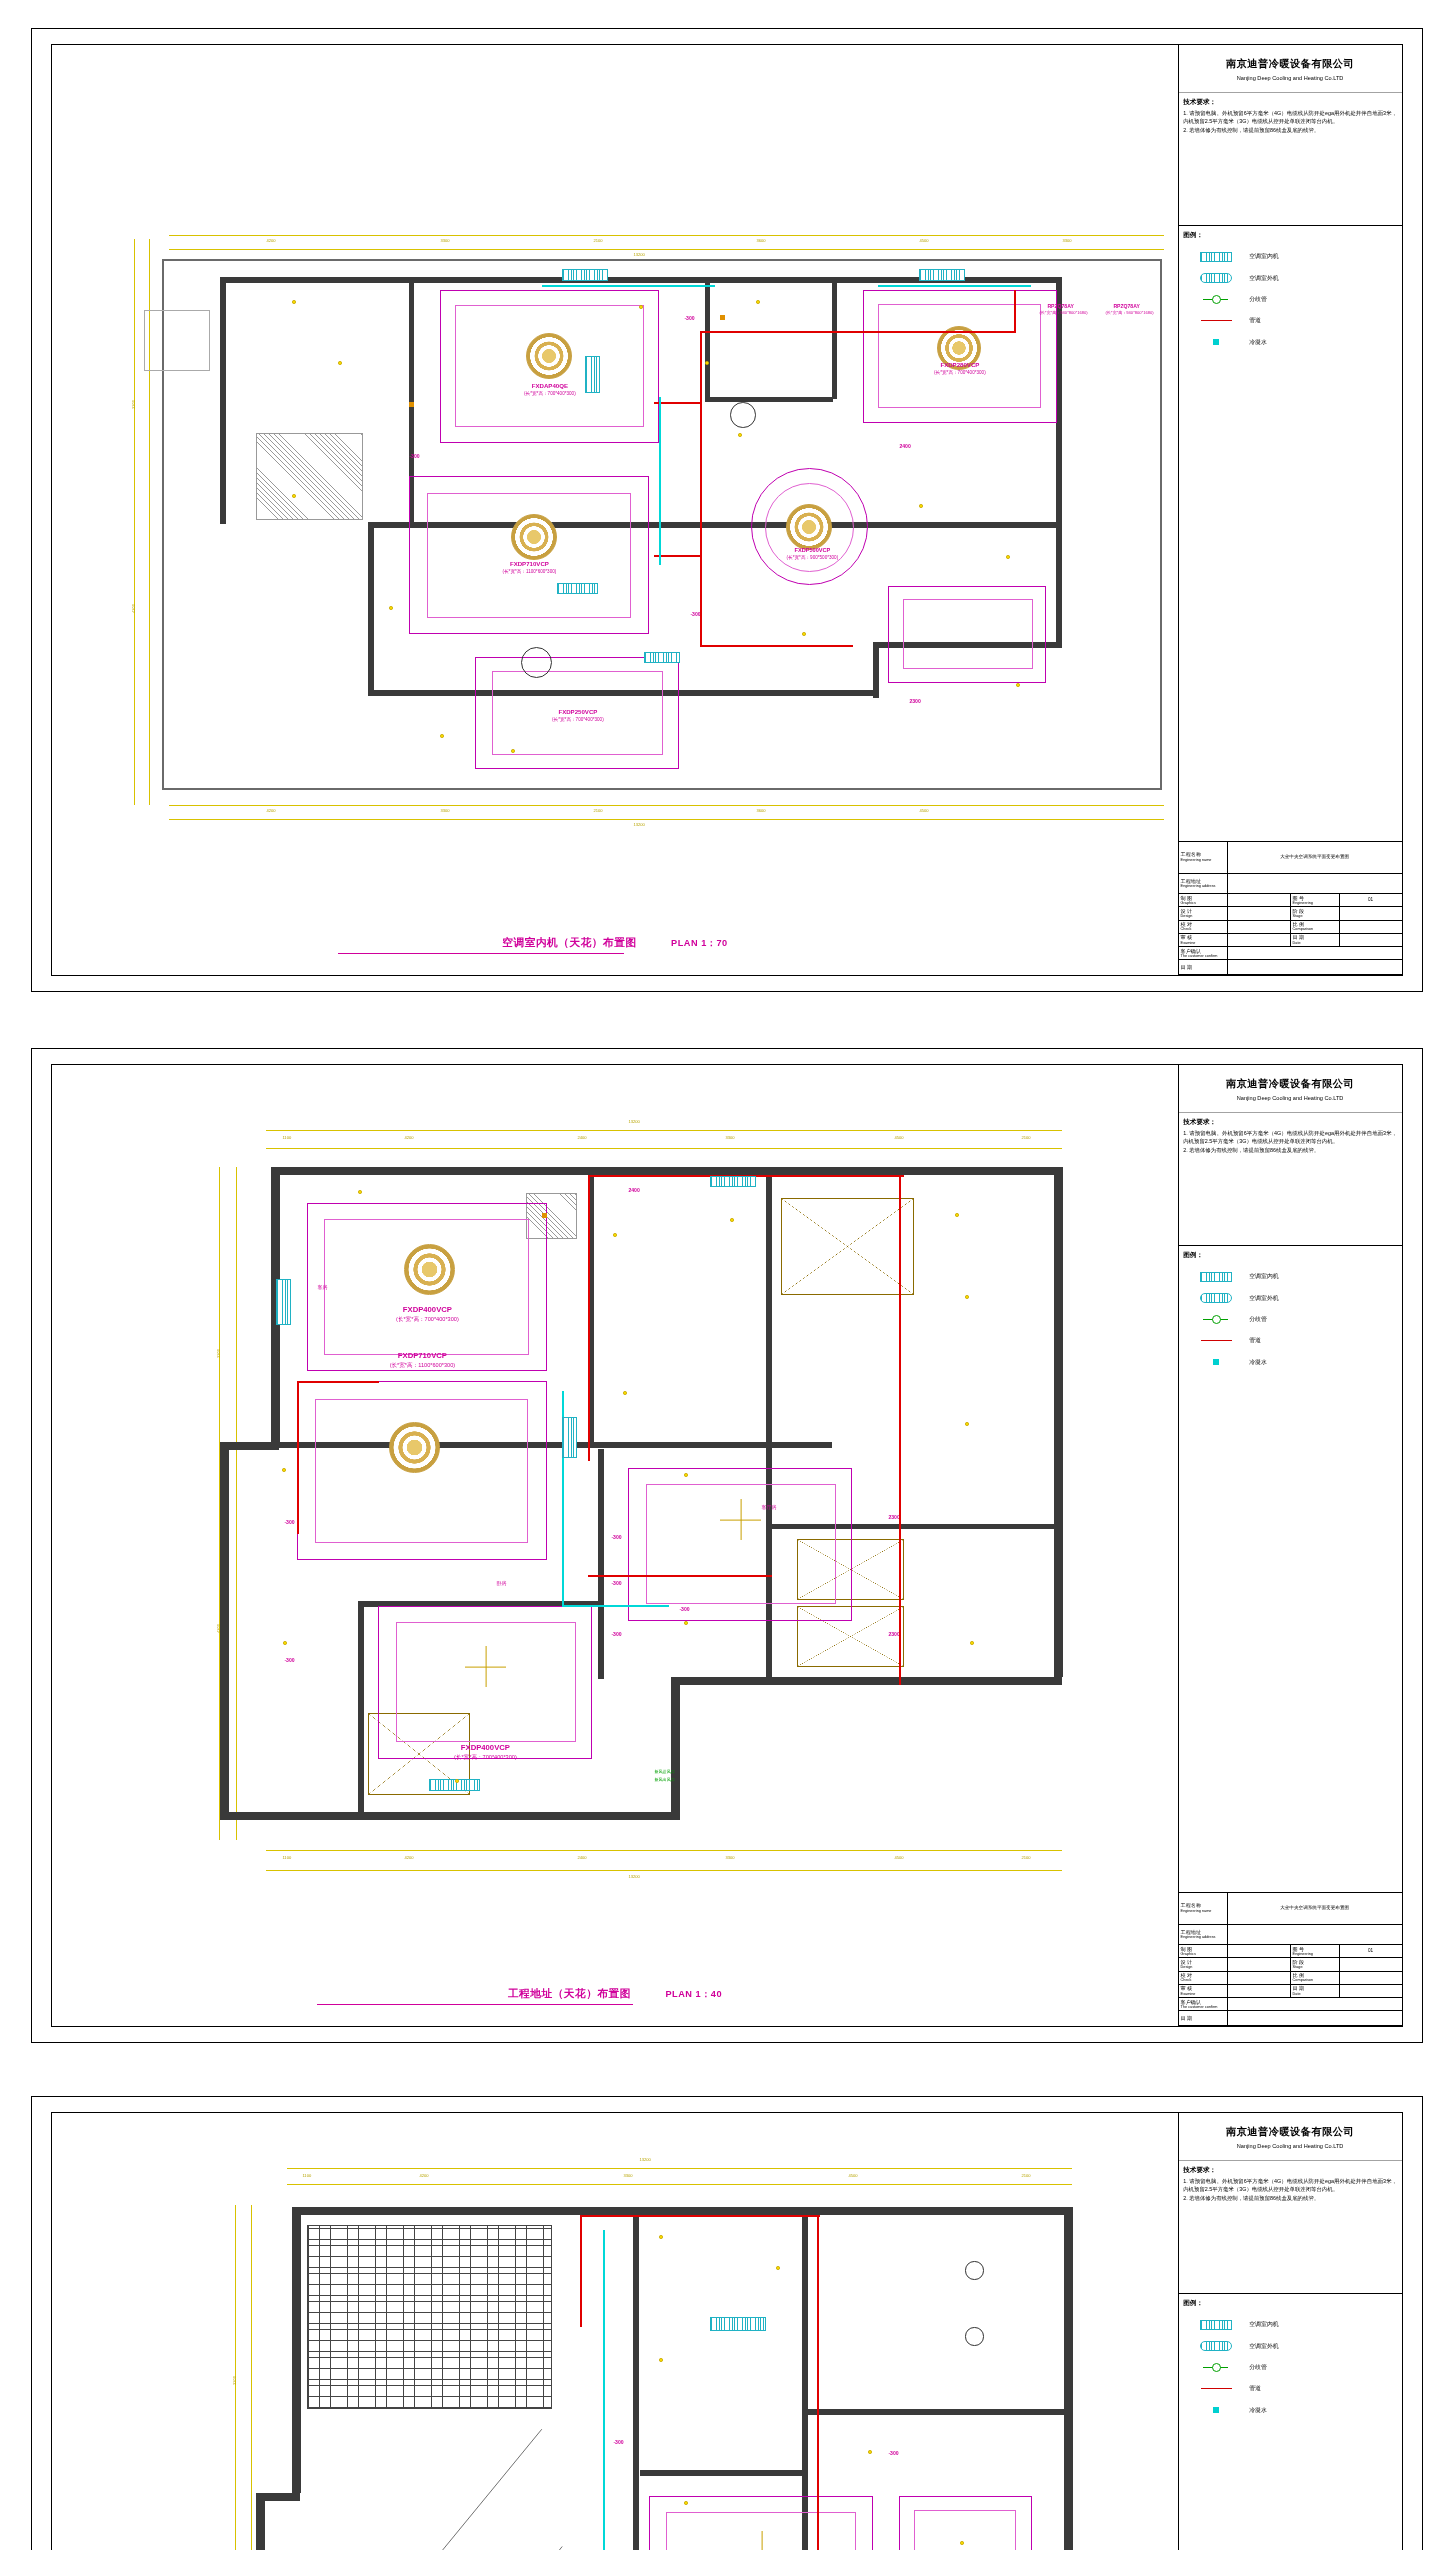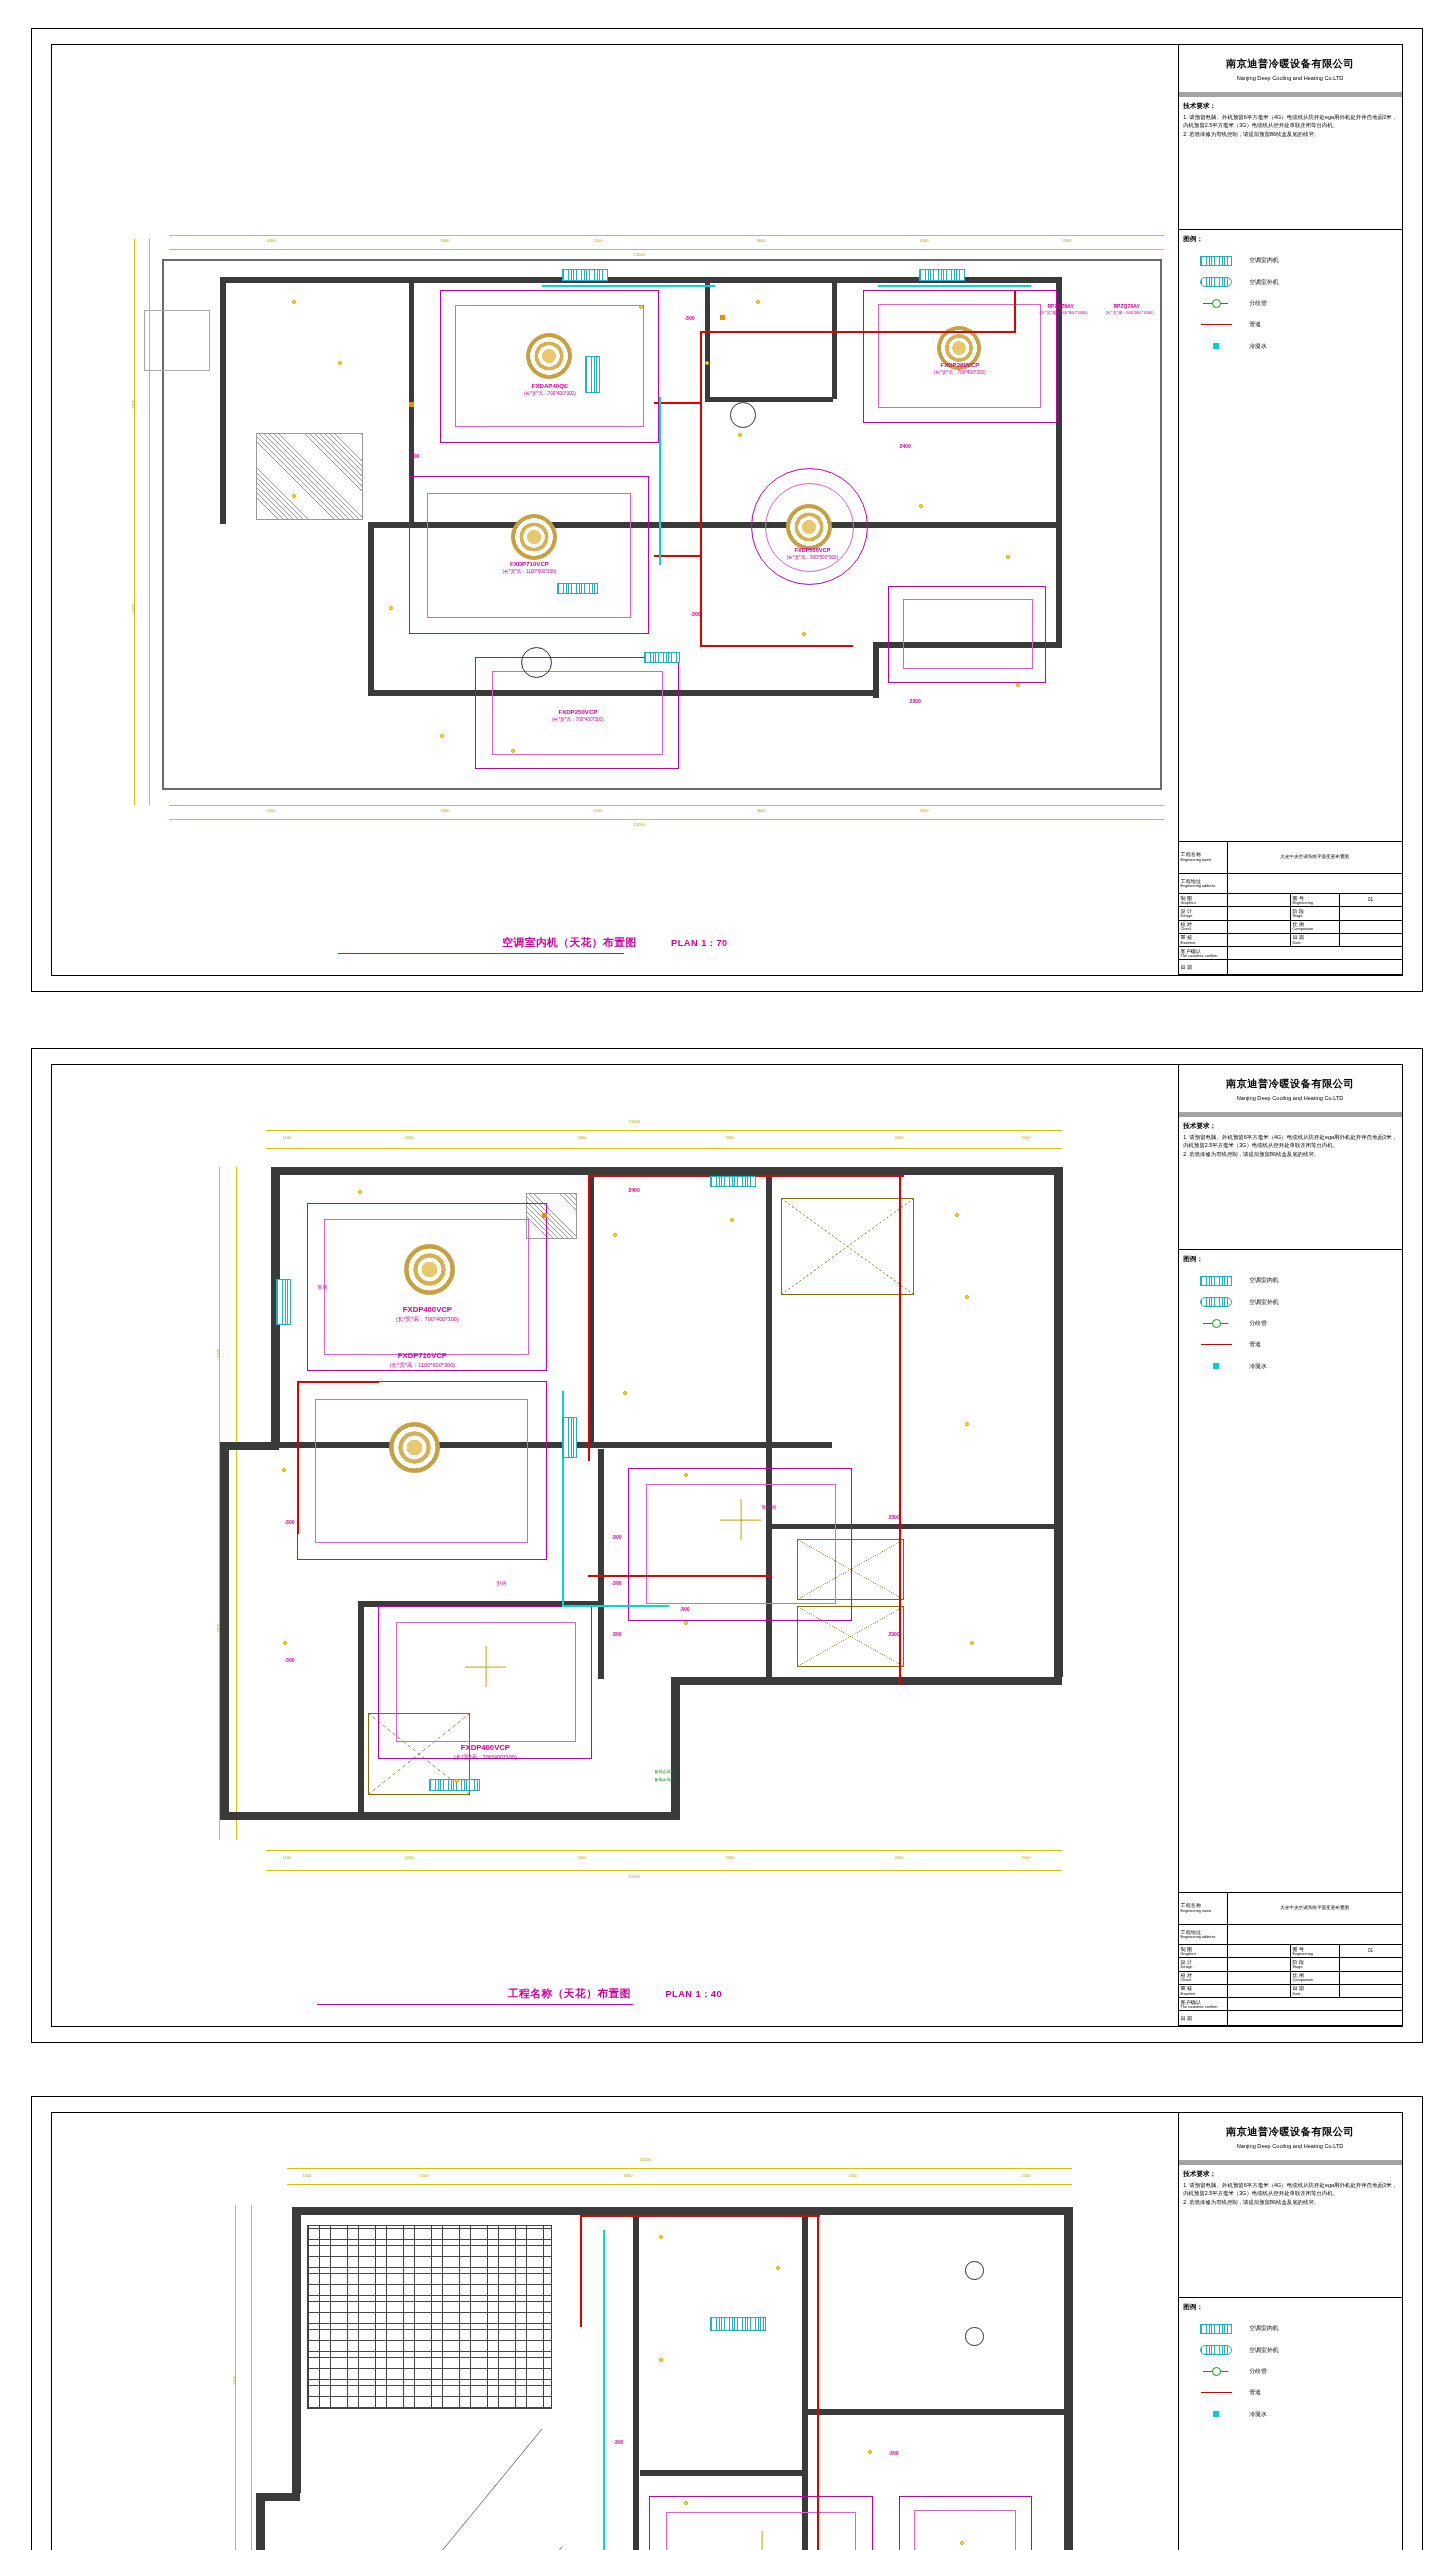--- a/index.html
+++ b/index.html
@@ -36,21 +36,21 @@
   .titleblock {
     position: absolute;
     top: 0; right: 0; bottom: 0;
     width: 224px;
     border-left: 1px solid #000000;
     background: #ffffff;
     display: flex;
     flex-direction: column;
   }
   .tb-company {
-    border-bottom: 5px solid #a3a3a3;
+    border-bottom: 1px solid #a3a3a3;
     padding: 12.2px 3.1px 9.2px 3.1px;
     text-align: center;
   }
   .tb-company .cn {
     font-size: 10.2px; font-weight: bold; color: #000; letter-spacing: 0.5px;
     line-height: 1.4;
   }
   .tb-company .en {
     font-size: 5.6px; color: #000; margin-top: 3.6px; line-height: 1.3;
   }
@@ -644,21 +644,21 @@
       <div class="dot-y" style="left:231px;  top:576px;"></div>
       <div class="dot-y" style="left:403px;  top:714px;"></div>
       <div class="dot-y" style="left:632px; top:408px;"></div>
       <div class="dot-y" style="left:632px; top:556px;"></div>
       <div class="dot-o" style="left:490px;  top:148px;"></div>
 
       <div class="note-green" style="left:602px; top:704px;">新风进风口</div>
       <div class="note-green" style="left:602px; top:712px;">新风出风口</div>
 
       <div class="plan-caption">
-        <span>工程名称（天花）布置图</span>
+        <span>工程地址（天花）布置图</span>
         <span class="scale">PLAN  1：40</span>
       </div>
       <div class="caption-underline" style="left:265px; width:316px;"></div>
     </div>
 
     <div class="titleblock">
       <div class="tb-company">
         <div class="cn">南京迪普冷暖设备有限公司</div>
         <div class="en">Nanjing Deep Cooling and Heating Co.LTD</div>
       </div>

